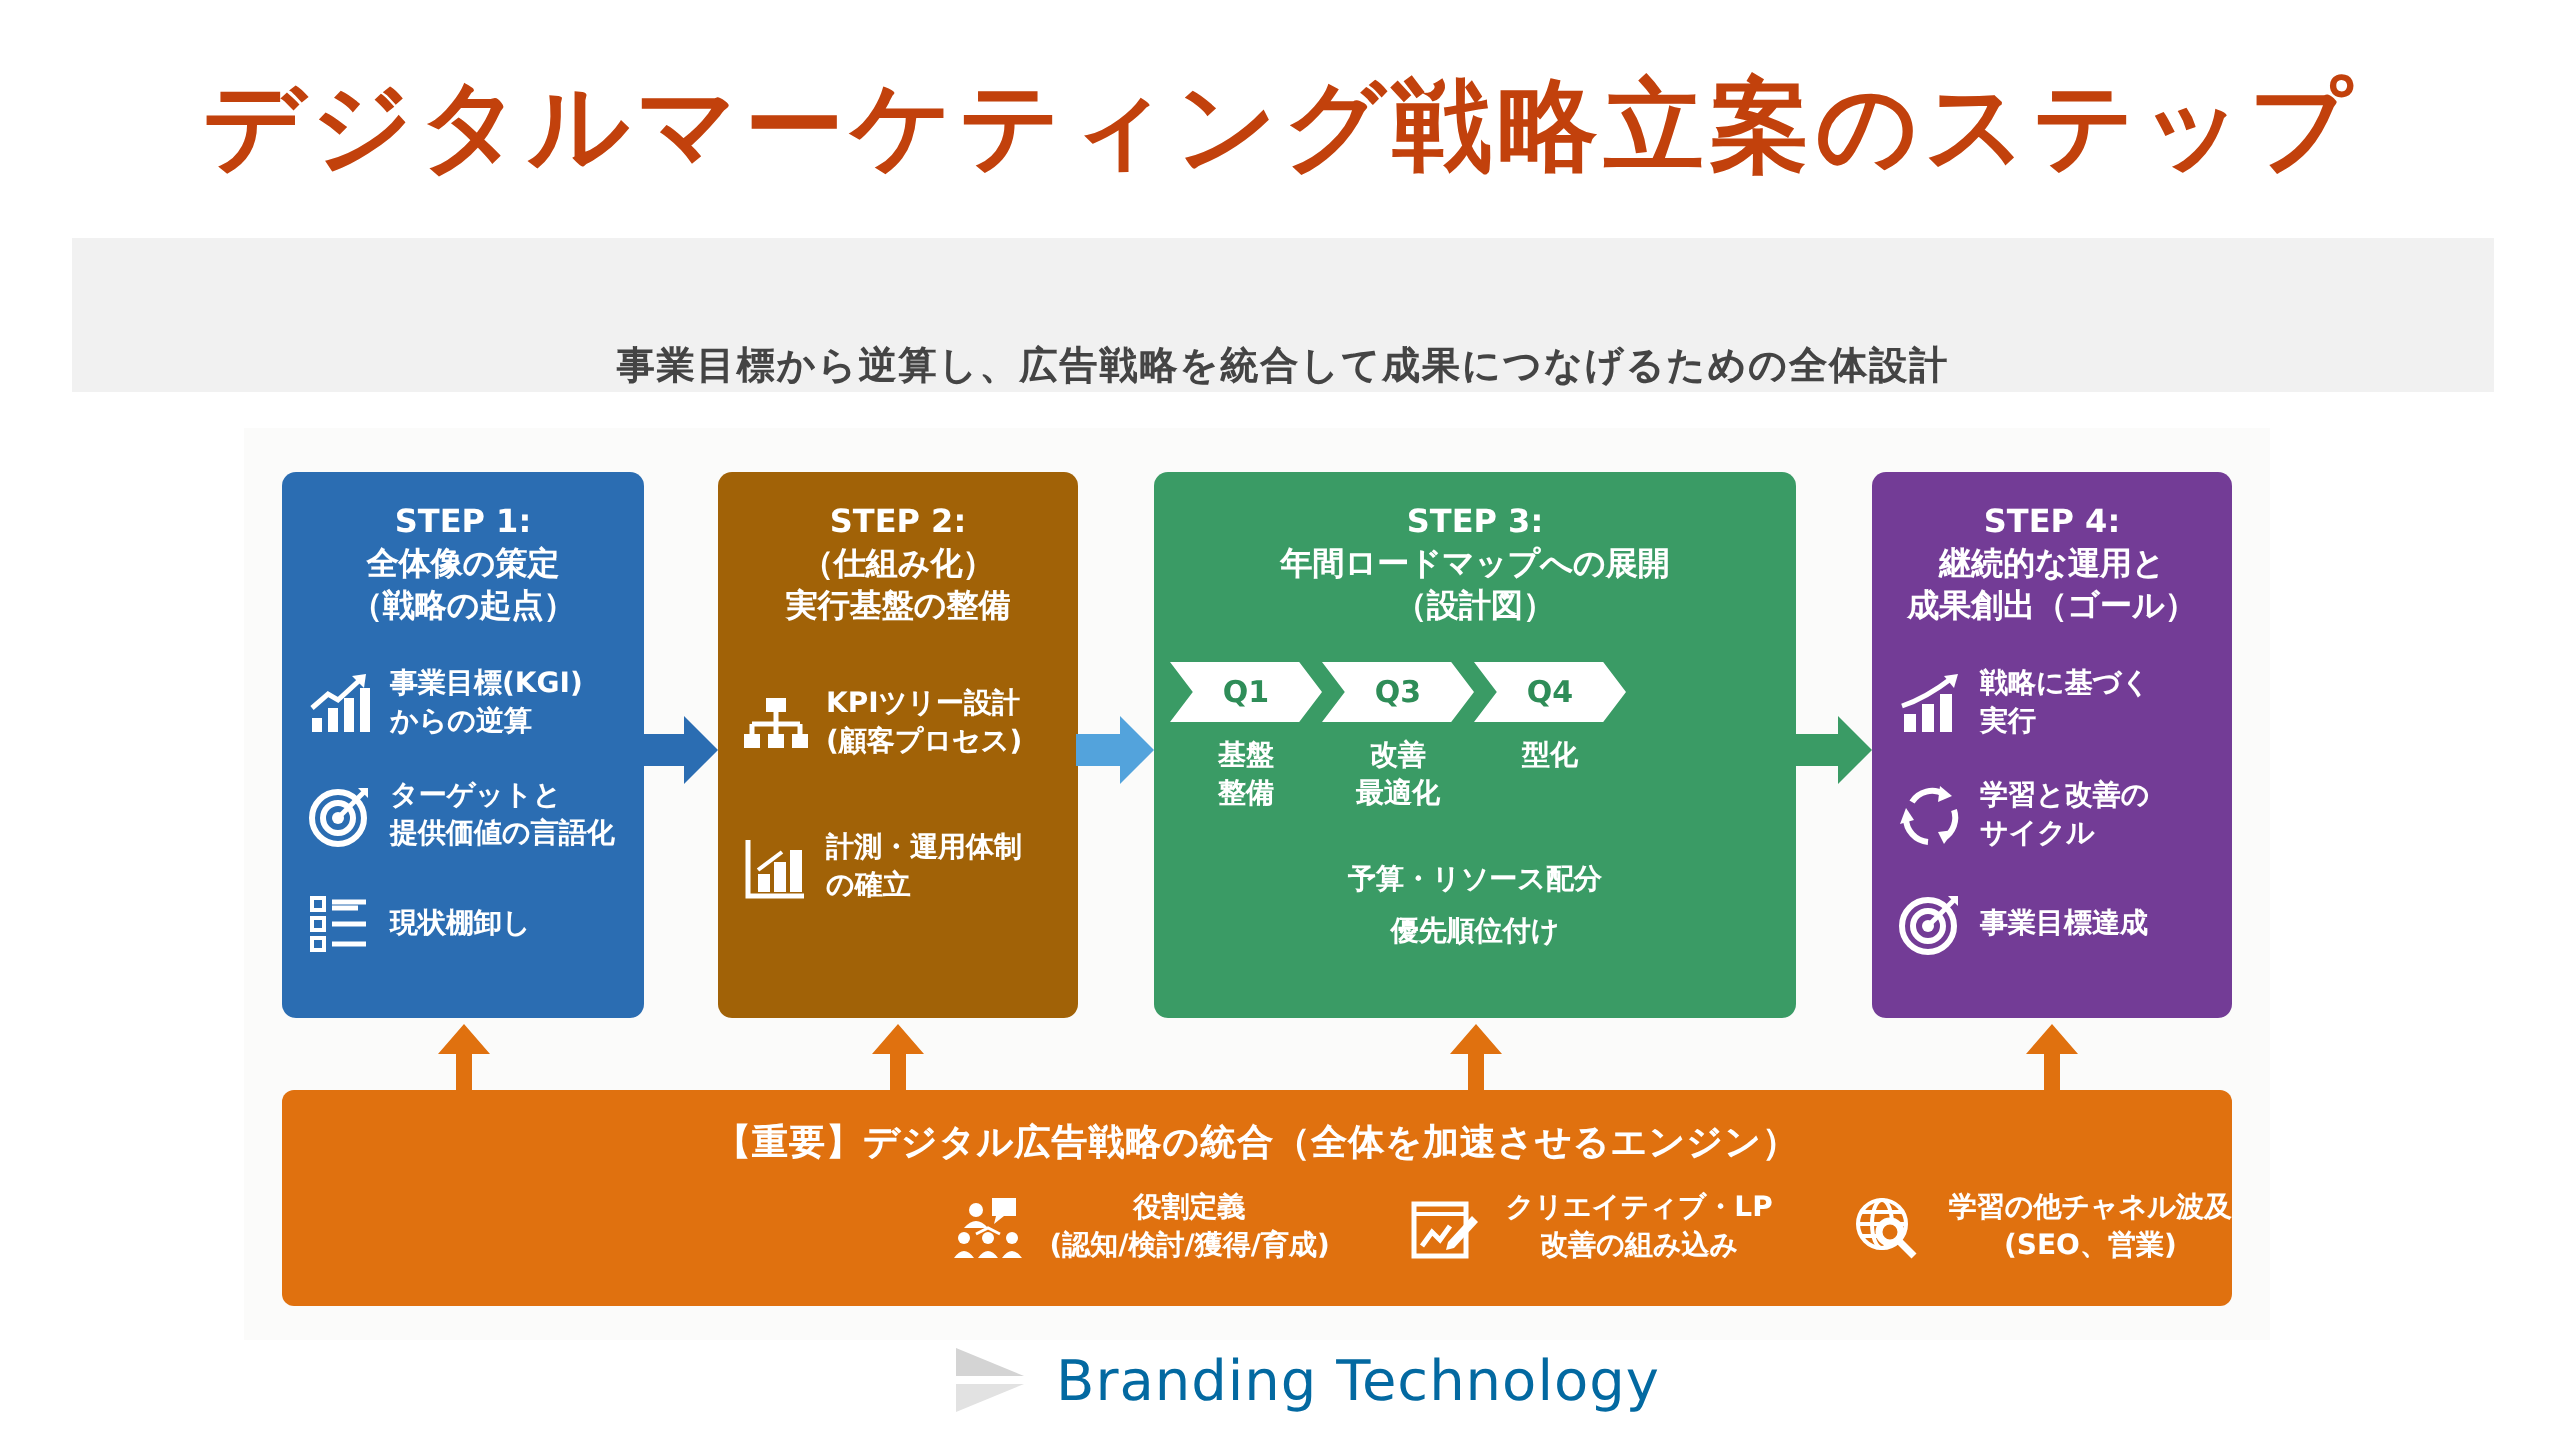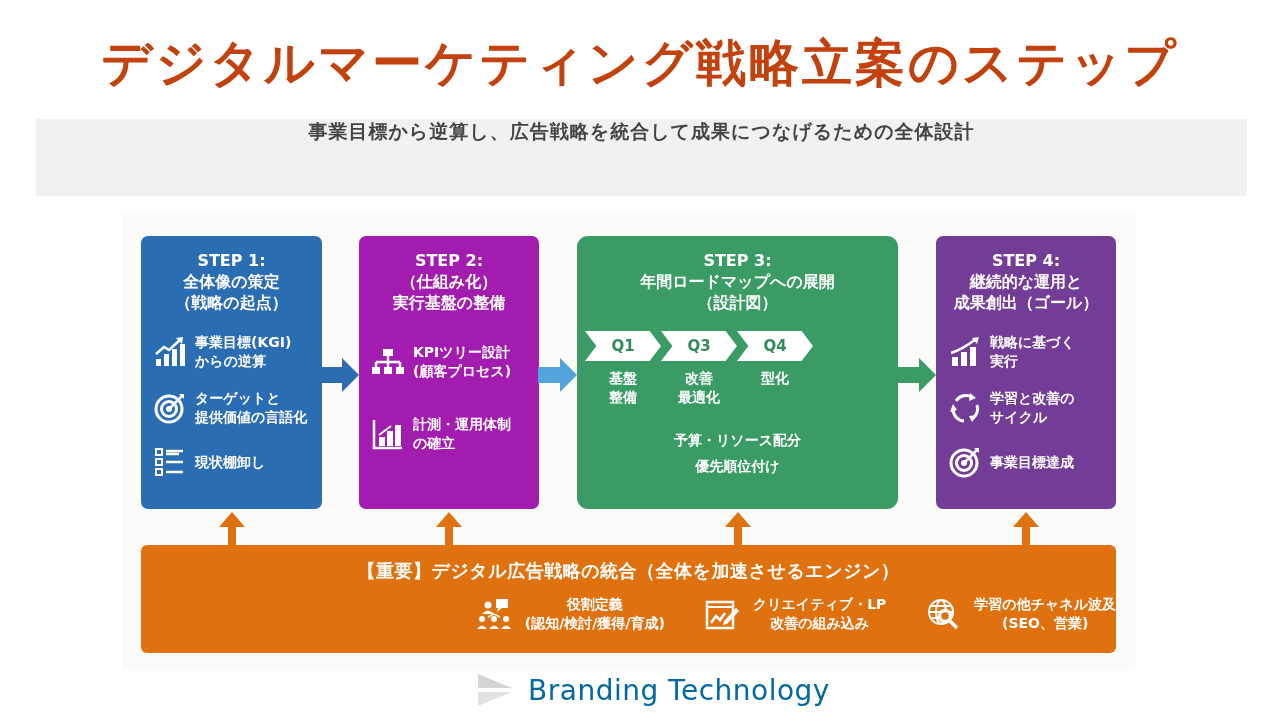--- a/index.html
+++ b/index.html
@@ -5,36 +5,36 @@
   * { box-sizing: border-box; margin: 0; padding: 0; }
   html, body { width: 1280px; height: 720px; background: #ffffff; overflow: hidden; }
   body { position: relative; font-family: "DejaVu Sans", "Liberation Sans", sans-serif; color: #1a1a1a; }
 
   .page-title {
     position: absolute; left: 0; top: 30px; width: 1280px; text-align: center;
     font-size: 50px; font-weight: bold; letter-spacing: 3px; color: #c2410c;
   }
   .subtitle-band {
     position: absolute; left: 36px; top: 119px; width: 1211px; height: 77px;
-    background: #f1f1f1; display: flex; align-items: flex-start; justify-content: center;
+    background: #f1f1f1; display: flex; align-items: flex-end; justify-content: center;
   }
   .subtitle-text { font-size: 19px; font-weight: bold; color: #444; letter-spacing: 1px; }
 
   .diagram-frame {
     position: absolute; left: 122px; top: 214px; width: 1013px; height: 456px;
     background: #fbfbfa;
   }
 
   .step-card {
     position: absolute; top: 236px; height: 273px; border-radius: 7px; color: #fff;
     padding-top: 14px;
   }
   .step-1 { left: 141px; width: 181px; background: #2b6db2; }
-  .step-2 { left: 359px; width: 180px; background: #a21caf; }
-  .step-3 { left: 577px; width: 321px; background: #3a9b65; border-radius: 11px; }
+  .step-2 { left: 359px; width: 180px; background: #a16207; }
+  .step-3 { left: 577px; width: 321px; background: #3a9b65; }
   .step-4 { left: 936px; width: 180px; background: #733c96; }
 
   .step-heading { text-align: center; font-weight: bold; font-size: 16px; line-height: 21px; }
   .step-heading span { display: block; }
 
   .item-list { margin-top: 20px; padding-left: 12px; padding-right: 6px; }
   .step-2 .item-list { margin-top: 30px; }
   .item { display: flex; align-items: center; margin-bottom: 18px; }
   .step-2 .item { margin-bottom: 34px; }
   .item-icon { width: 34px; height: 34px; flex: 0 0 34px; margin-right: 8px; }

